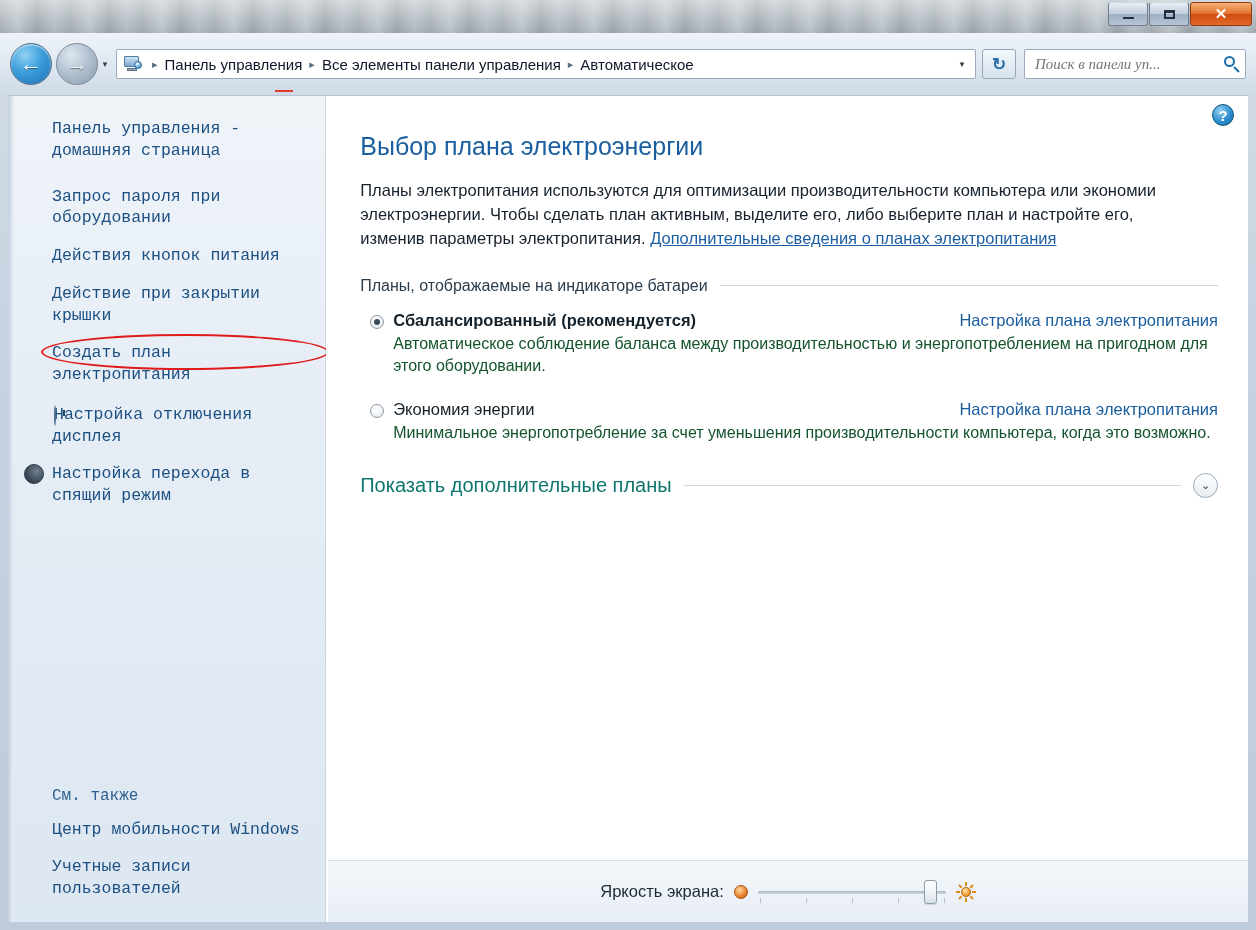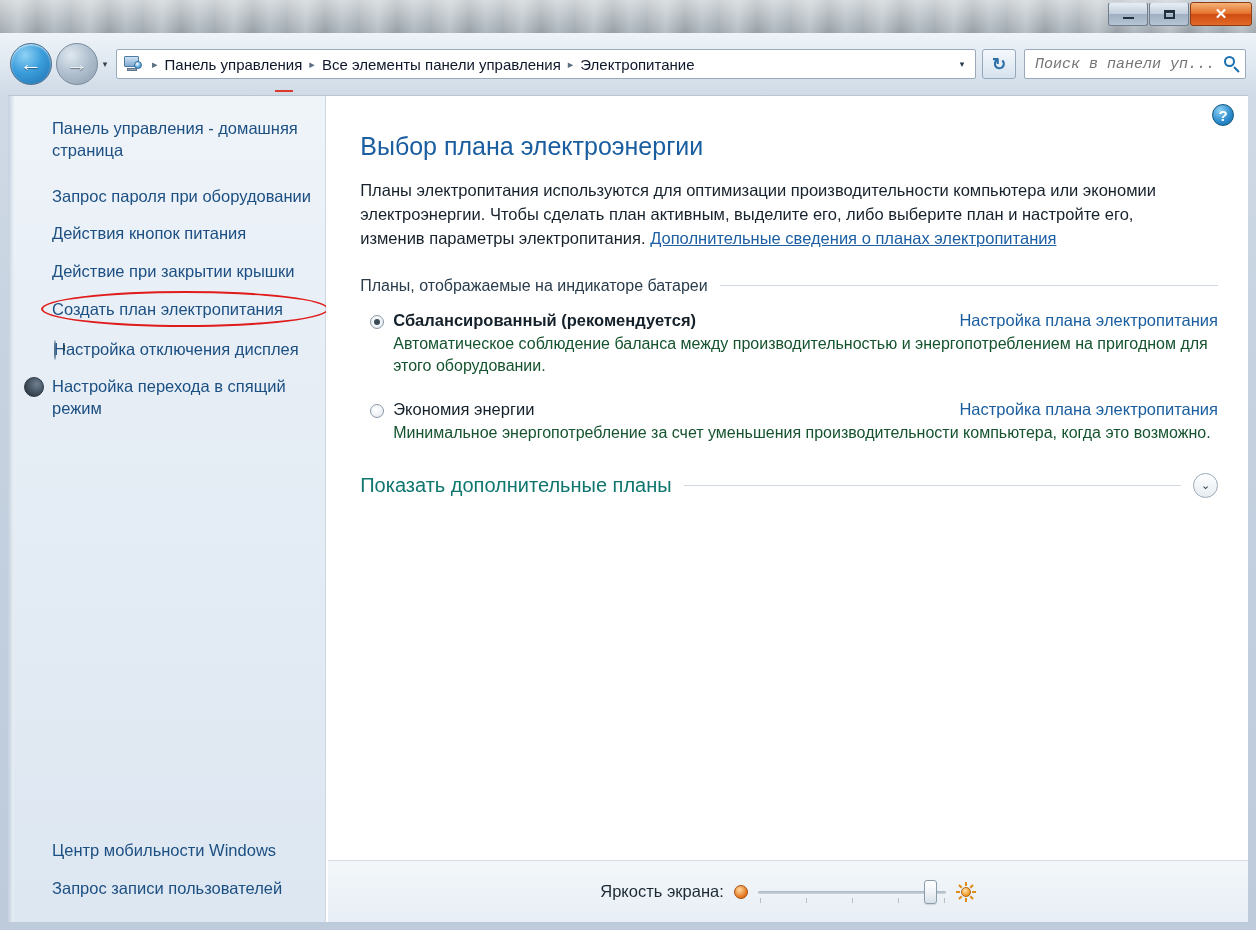--- a/index.html
+++ b/index.html
@@ -189,21 +189,21 @@
     border: 1px solid #9aaabb;
     border-radius: 2px;
     display: flex; align-items: center;
     padding: 0 4px 0 8px;
     flex: 0 0 auto;
   }
   #searchbox input {
     border: 0; outline: 0;
     flex: 1 1 auto;
     min-width: 0;
-    font-family: Liberation Mono, monospace;
+    font-family: Liberation Serif, serif;
     font-style: italic;
     font-size: 15px;
     color: #ef4444;
     background: transparent;
   }
   .magnifier {
     width: 18px; height: 18px;
     position: relative;
     flex: 0 0 auto;
   }
@@ -232,20 +232,21 @@
   }
 
   
   #sidebar {
     width: 320px;
     height: 100%;
     background: linear-gradient(180deg,#eff4f9 0%, #e7eef6 30%, #dde7f1 100%);
     border-right: 1px solid #ccd7e2;
     position: relative;
     padding: 22px 14px 0 14px;
+    font-family: Liberation Mono, monospace;
   }
   #sidebar-scroll-edge {
     position:absolute; left:0; top:0; width:6px; height:100%;
     background: linear-gradient(90deg,#c3d0de,#eaf0f6);
   }
   .side-link {
     font-size: 16.5px;
     color: #1c4f82;
     line-height: 1.32;
     margin: 0 0 16px 0;
@@ -535,21 +536,21 @@
         <span class="cp-icon">
           <span class="scr"></span>
             <span class="bar"></span>
             <span class="dot"></span>
         </span>
         <span class="crumb-sep">▸</span>
         <span class="crumb">Панель управления</span>
         <span class="crumb-sep">▸</span>
         <span class="crumb">Все элементы панели управления</span>
         <span class="crumb-sep">▸</span>
-        <span class="crumb">Электропитание</span>
+        <span class="crumb">Автоматическое</span>
       </div>
       <div class="addr-caret">
         <span>▾</span>
       </div>
     </div>
 
     <div id="refreshbtn">
       <span class="r">↻</span>
     </div>
 
@@ -594,25 +595,26 @@
         <span class="side-icon ico-clock"></span>
         <span>Настройка отключения дисплея</span>
       </div>
 
       <div class="side-link">
         <span class="side-icon ico-moon"></span>
         <span>Настройка перехода в спящий режим</span>
       </div>
 
       <div id="see-also">
+        <div class="see-also-title">См. также</div>
         <div class="side-link">
           <span>Центр мобильности Windows</span>
         </div>
         <div class="side-link">
-          <span>Запрос записи пользователей</span>
+          <span>Учетные записи пользователей</span>
         </div>
       </div>
     </div>
 
     <div id="main">
       <div id="help-icon">?</div>
 
       <h1 id="page-title">Выбор плана электроэнергии</h1>
 
       <div id="intro">

